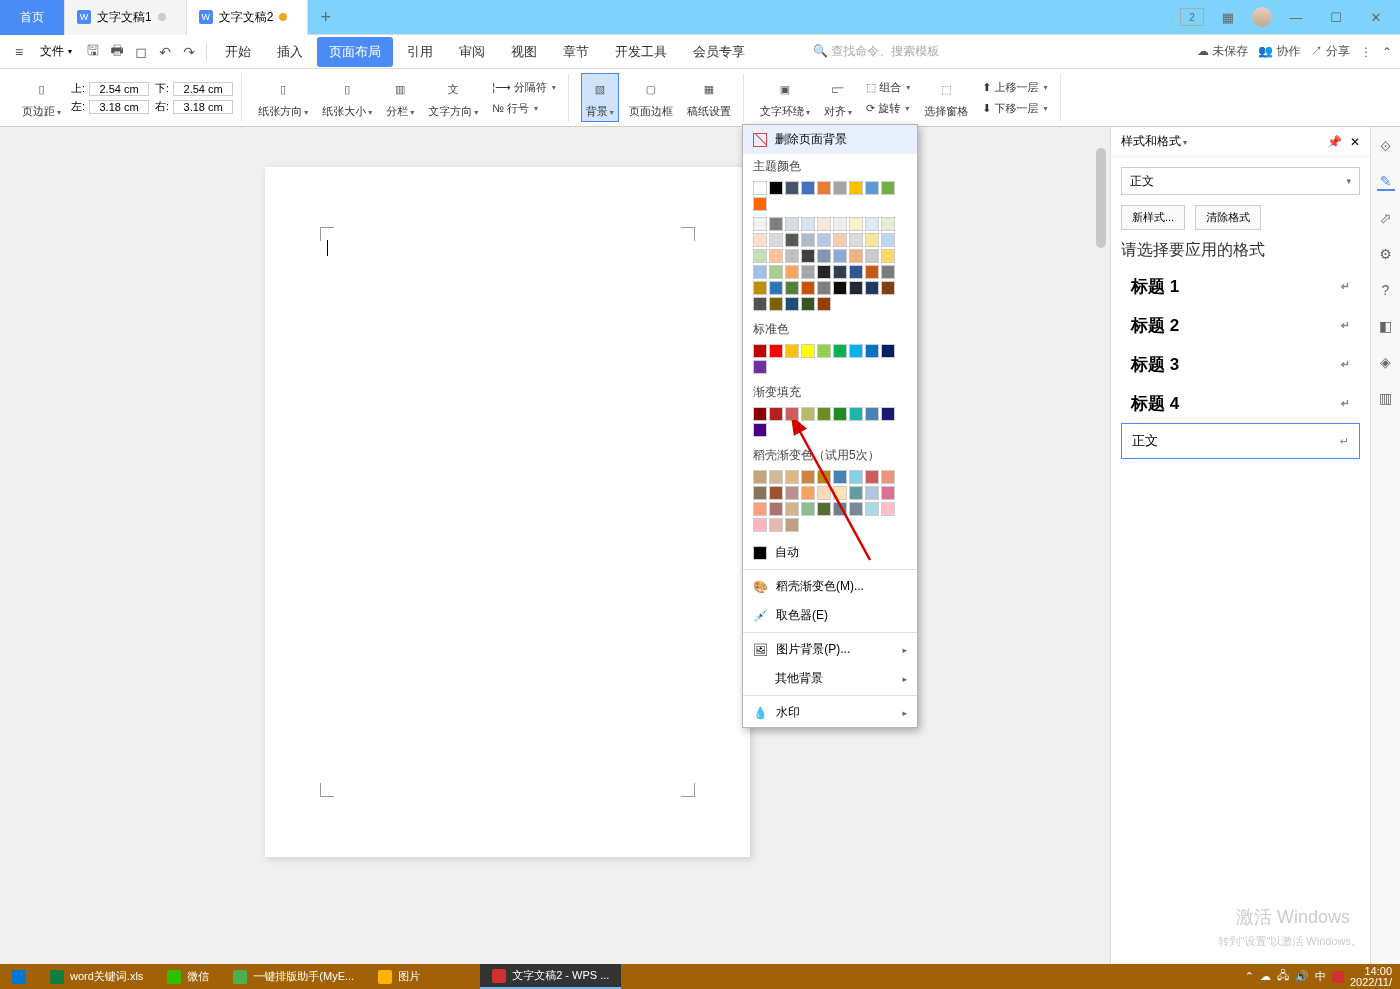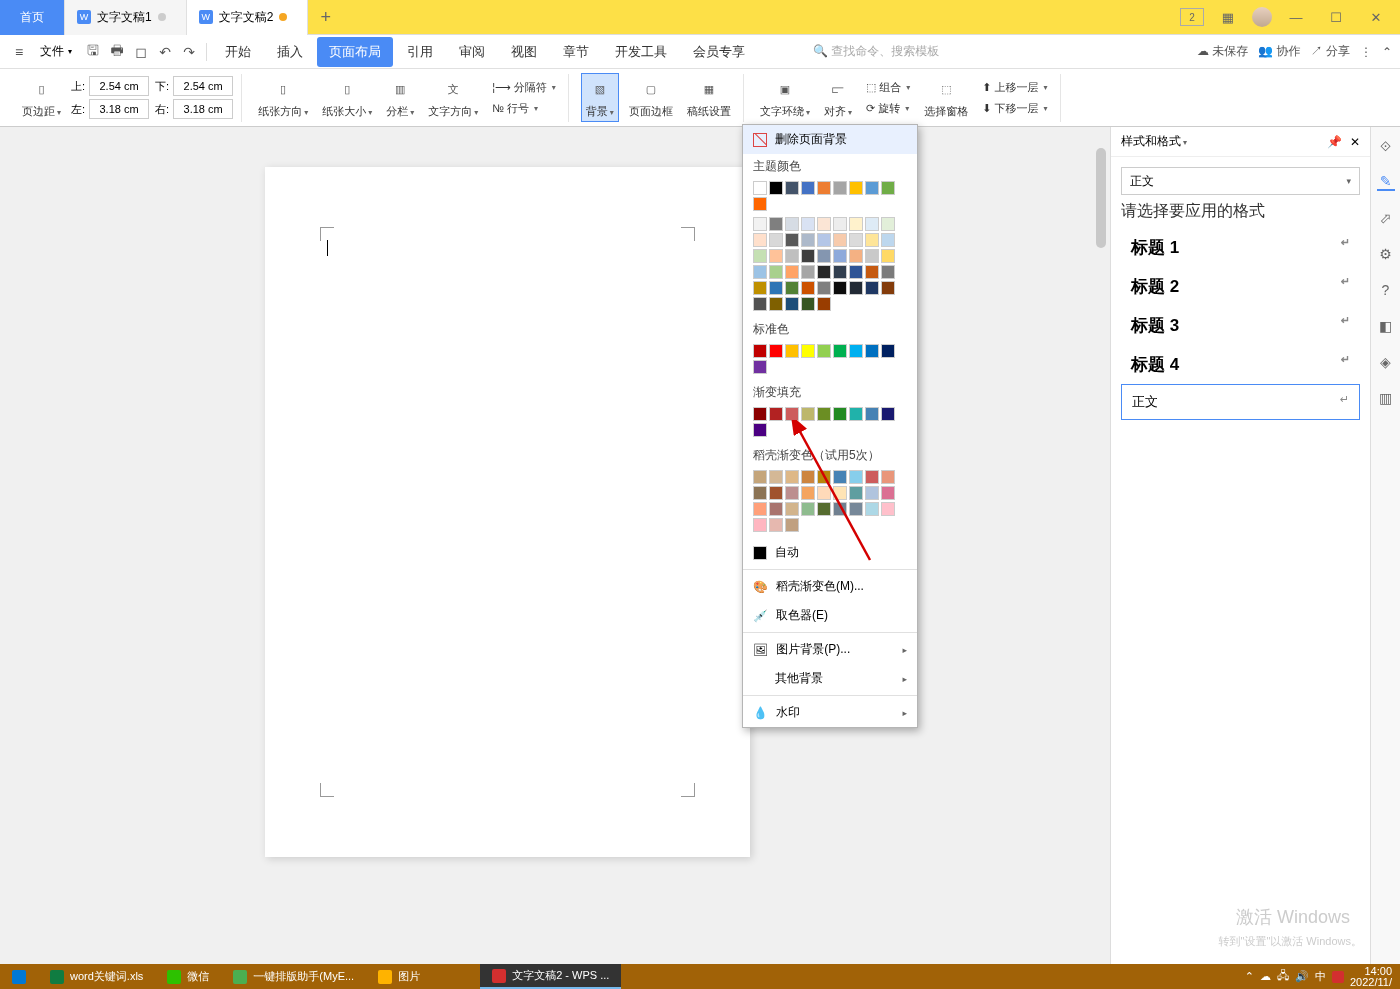--- a/index.html
+++ b/index.html
@@ -1,19 +1,19 @@
 <!DOCTYPE html>
 <html><head>
 <meta charset="utf-8">
 <style>
 * { margin: 0; padding: 0; box-sizing: border-box; font-family: "Microsoft YaHei", sans-serif; }
 body { background: #f0f0f0; width: 1400px; height: 989px; overflow: hidden; position: relative; }
 
 
-.titlebar { height: 35px; background: #fde047; display: flex; align-items: center; border-bottom: 1px solid #ddd; }
+.titlebar { height: 35px; background: #7dd3fc; display: flex; align-items: center; border-bottom: 1px solid #ddd; }
 .tab { height: 35px; display: flex; align-items: center; padding: 0 12px; gap: 6px; font-size: 12px; border-right: 1px solid #e0e0e0; position: relative; }
 .tab.home { background: #4a8bf5; color: #fff; padding: 0 20px; }
 .tab.doc { background: #f5f5f5; }
 .tab.active { background: #fff; }
 .tab-icon { width: 14px; height: 14px; background: #4a8bf5; border-radius: 2px; display: inline-flex; align-items: center; justify-content: center; color: #fff; font-size: 9px; }
 .tab-plus { padding: 0 12px; font-size: 18px; color: #666; cursor: pointer; }
 .titlebar-right { margin-left: auto; display: flex; align-items: center; gap: 8px; padding-right: 8px; }
 .win-btn { width: 32px; height: 28px; display: flex; align-items: center; justify-content: center; color: #666; font-size: 13px; }
 .dot-unsaved { width: 8px; height: 8px; background: #f5a623; border-radius: 50%; margin-right: 8px; }
 
@@ -28,21 +28,21 @@
 .search-box { color: #aaa; font-size: 12px; padding: 0 8px; margin-left: 46px; }
 
 
 .ribbon { height: 58px; background: #fff; display: flex; align-items: center; padding: 0 10px; border-bottom: 1px solid #ccc; gap: 4px; }
 .ribbon-group { display: flex; align-items: center; gap: 6px; padding: 0 8px; border-right: 1px solid #e5e5e5; height: 48px; }
 .ribbon-btn { display: flex; flex-direction: column; align-items: center; font-size: 11px; color: #333; gap: 2px; padding: 2px 4px; }
 .ribbon-btn.active { background: #d0e3fc; border: 1px solid #4a8bf5; }
 .ribbon-btn-sm { font-size: 11px; color: #333; display: flex; align-items: center; gap: 3px; padding: 2px 4px; }
 .ribbon-icon-lg { width: 26px; height: 26px; display: flex; align-items: center; justify-content: center; color: #555; }
 .spin-input { display: flex; align-items: center; gap: 4px; font-size: 11px; }
-.spin-input input { width: 60px; height: 20px; font-size: 11px; text-align: center; border: 1px solid #ccc; }
+.spin-input input { width: 60px; height: 14px; font-size: 11px; text-align: center; border: 1px solid #ccc; }
 .dropdown-arrow::after { content: "▾"; font-size: 8px; margin-left: 2px; color: #666; }
 
 
 .doc-area { position: absolute; top: 127px; left: 0; right: 290px; bottom: 25px; background: #f0f0f0; overflow: hidden; }
 .page { position: absolute; left: 265px; top: 40px; width: 485px; height: 690px; background: #fff; box-shadow: 2px 2px 8px rgba(0,0,0,0.15); }
 .page-corner { position: absolute; width: 14px; height: 14px; border: 1px solid #999; }
 .page-corner.tl { top: 60px; left: 55px; border-right: none; border-bottom: none; }
 .page-corner.tr { top: 60px; right: 55px; border-left: none; border-bottom: none; }
 .page-corner.bl { bottom: 60px; left: 55px; border-right: none; border-top: none; }
 .page-corner.br { bottom: 60px; right: 55px; border-left: none; border-top: none; }
@@ -63,21 +63,21 @@
 
 
 .right-panel { position: absolute; right: 30px; top: 127px; width: 260px; bottom: 0; background: #fff; border-left: 1px solid #ddd; }
 .panel-head { display: flex; align-items: center; padding: 6px 10px; font-size: 12px; border-bottom: 1px solid #eee; }
 .panel-head .spacer { flex: 1; }
 .panel-body { padding: 10px; }
 .style-select { width: 100%; height: 28px; border: 1px solid #ccc; padding: 0 8px; font-size: 12px; display: flex; align-items: center; justify-content: space-between; }
 .panel-btns { display: flex; gap: 10px; margin: 10px 0; }
 .panel-btn { border: 1px solid #ccc; padding: 4px 10px; font-size: 11px; background: #fafafa; }
 .panel-label { font-size: 16px; color: #333; margin: 6px 0; }
-.style-item { display: flex; align-items: flex-start; justify-content: space-between; padding: 8px 10px; font-size: 14px; cursor: pointer; }
+.style-item { display: flex; align-items: center; justify-content: space-between; padding: 8px 10px; font-size: 14px; cursor: pointer; }
 .style-item.h { font-weight: bold; font-size: 17px; }
 .style-item.sel { border: 1px solid #4a8bf5; }
 .style-ret { color: #888; font-size: 11px; }
 .panel-foot { position: absolute; bottom: 30px; left: 0; right: 0; padding: 6px 10px; font-size: 12px; border-top: 1px solid #eee; display: flex; align-items: center; gap: 8px; }
 .panel-foot2 { position: absolute; bottom: 4px; left: 0; right: 0; padding: 4px 10px; font-size: 12px; display: flex; align-items: center; gap: 6px; }
 .watermark-text { position: absolute; right: 20px; bottom: 60px; color: #ccc; font-size: 18px; }
 .watermark-text2 { position: absolute; right: 8px; bottom: 40px; color: #ccc; font-size: 11px; }
 
 
 .side-toolbar { position: absolute; right: 0; top: 127px; width: 30px; bottom: 0; background: #f8f8f8; border-left: 1px solid #ddd; display: flex; flex-direction: column; align-items: center; padding-top: 10px; gap: 18px; }
@@ -446,20 +446,24 @@
     <span class="dropdown-arrow">样式和格式</span>
     <span class="spacer"></span>
     <span style="margin-right:8px">📌</span>
     <span>✕</span>
   </div>
   <div class="panel-body">
     <div class="style-select">
         <span>正文</span>
         <span style="font-size:9px;color:#666">▾</span>
       </div>
+    <div class="panel-btns">
+      <button class="panel-btn">新样式...</button>
+      <button class="panel-btn">清除格式</button>
+    </div>
     <div class="panel-label">请选择要应用的格式</div>
     <div class="style-item h">
         <span>标题 1</span>
         <span class="style-ret">↵</span>
       </div>
     <div class="style-item h">
         <span>标题 2</span>
         <span class="style-ret">↵</span>
       </div>
     <div class="style-item h">

